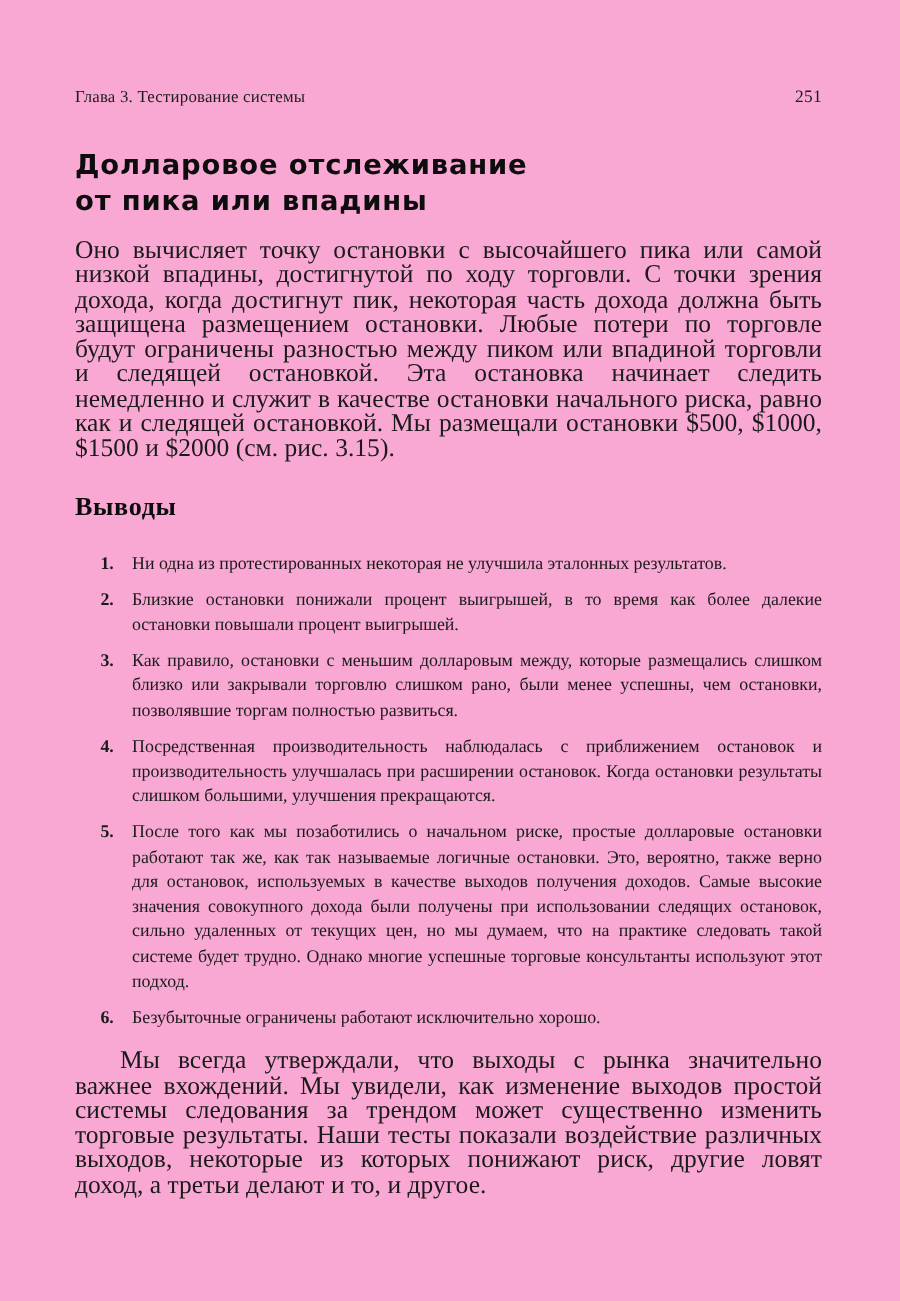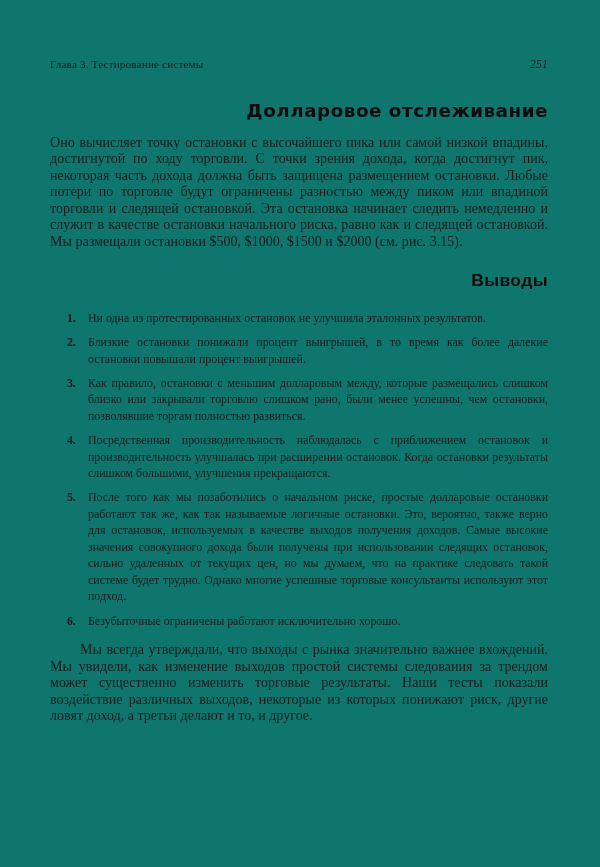--- a/index.html
+++ b/index.html
@@ -5,21 +5,21 @@
 <style>
   html, body {
     margin: 0;
     padding: 0;
     background: #ffffff;
   }
   .page {
     position: relative;
     width: 600px;
     height: 867px;
-    background: #0f766e;
+    background: #f9a8d4;
     margin: 0 auto;
     overflow: hidden;
     box-sizing: border-box;
     font-family: "Liberation Serif", "DejaVu Serif", serif;
     color: #1a1a1a;
   }
   .content {
     position: absolute;
     left: 50px;
     top: 58px;
@@ -35,57 +35,56 @@
     line-height: 1.2;
     letter-spacing: 0.15px;
     color: #1c1c1c;
   }
   .running-head .chapter-title {
     white-space: nowrap;
   }
   .running-head .folio {
     font-size: 11.6px;
     letter-spacing: 0.2px;
-    font-style: italic;
   }
 
   
   .display-heading {
     margin-top: 27px;
-    text-align: right;
+    text-align: left;
     font-family: "DejaVu Sans", "Liberation Sans", sans-serif;
     font-weight: bold;
     font-size: 18.3px;
     line-height: 1.28;
     letter-spacing: 0.55px;
     color: #0d0d0d;
   }
   .display-heading .hl {
     display: block;
   }
 
   
   .body-para {
     margin-top: 11px;
-    font-size: 14px;
+    font-size: 17px;
     line-height: 16.55px;
     text-align: justify;
     text-justify: inter-word;
     letter-spacing: 0.02px;
     hyphens: manual;
   }
   .body-para.indent-first {
     text-indent: 30px;
   }
 
   
   .section-heading {
     margin-top: 20px;
-    text-align: right;
-    font-family: Liberation Sans, sans-serif;
+    text-align: left;
+    font-family: Liberation Serif, serif;
     font-weight: bold;
     font-size: 17.4px;
     letter-spacing: 0.45px;
     line-height: 1.2;
     color: #0d0d0d;
   }
 
   
   .findings-list {
     margin: 19px 0 0 0;
@@ -128,30 +127,31 @@
 <div class="page">
   <div class="content">
 
     <div class="running-head">
       <span class="chapter-title">Глава 3. Тестирование системы</span>
       <span class="folio">251</span>
     </div>
 
     <h1 class="display-heading">
       <span class="hl">Долларовое отслеживание</span>
+      <span class="hl">от пика или впадины</span>
     </h1>
 
     <p class="body-para">Оно вычисляет точку остановки с высочайшего пика или самой низкой впадины, достигнутой по ходу торговли. С точки зрения дохода, когда достигнут пик, некоторая часть дохода должна быть защищена размещением остановки. Любые потери по торговле будут ограничены разностью между пиком или впадиной торговли и следящей остановкой. Эта остановка начинает следить немедленно и служит в качестве остановки начального риска, равно как и следящей остановкой. Мы размещали остановки $500, $1000, $1500 и $2000 (см. рис. 3.15).</p>
 
     <h2 class="section-heading">Выводы</h2>
 
     <ol class="findings-list">
       <li class="finding-item">
         <span class="marker">1.</span>
-        <span class="finding-text">Ни одна из протестированных остановок не улучшила эталонных результатов.</span>
+        <span class="finding-text">Ни одна из протестированных некоторая не улучшила эталонных результатов.</span>
       </li>
       <li class="finding-item">
         <span class="marker">2.</span>
         <span class="finding-text">Близкие остановки понижали процент выигрышей, в то время как более далекие остановки повышали процент выигрышей.</span>
       </li>
       <li class="finding-item">
         <span class="marker">3.</span>
         <span class="finding-text">Как правило, остановки с меньшим долларовым между, которые размещались слишком близко или закрывали торговлю слишком рано, были менее успешны, чем остановки, позволявшие торгам полностью развиться.</span>
       </li>
       <li class="finding-item">

